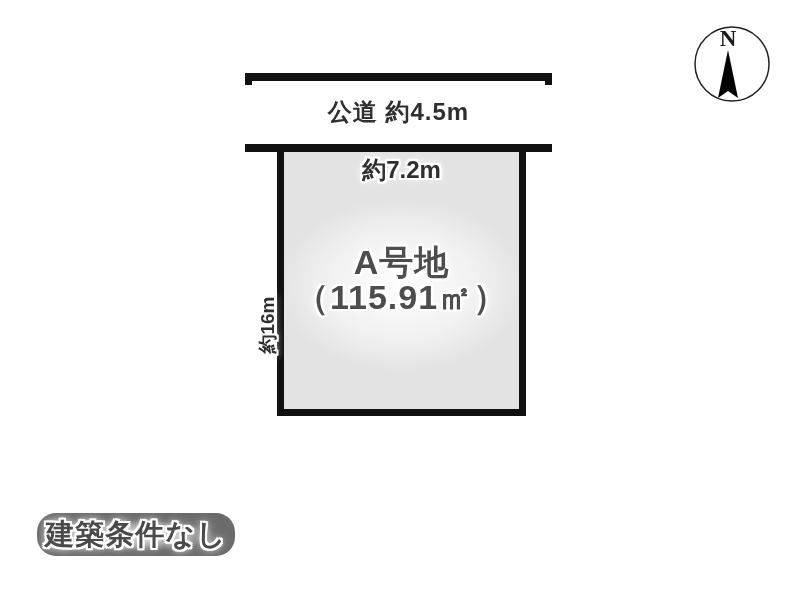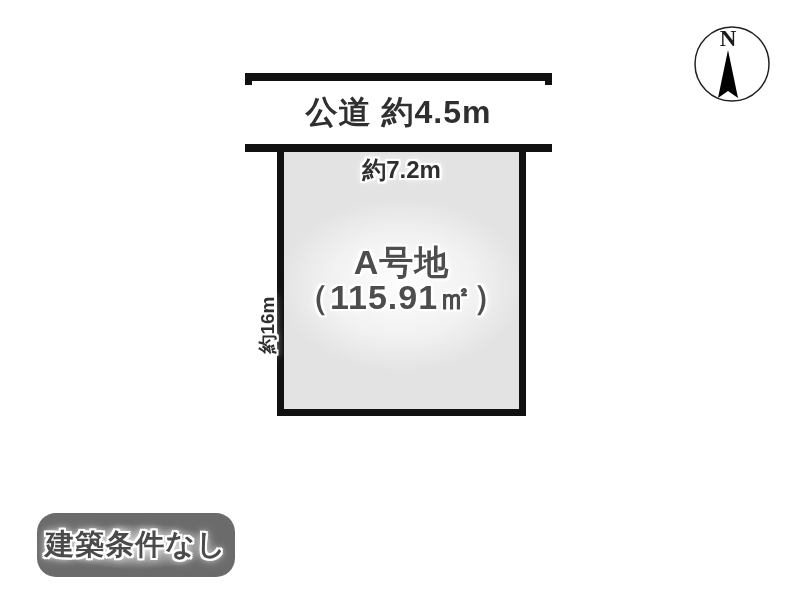--- a/index.html
+++ b/index.html
@@ -44,21 +44,21 @@
   }
   .road-line.top::before { left: 0; }
   .road-line.top::after { right: 0; }
 
   .road-label {
     position: absolute;
     left: 245px;
     top: 92px;
     width: 307px;
     text-align: center;
-    font-size: 32px;
+    font-size: 24px;
     font-weight: bold;
     line-height: 40px;
     color: var(--text-dark);
     letter-spacing: 1px;
     z-index: 2;
   }
 
   
   .plot {
     position: absolute;
@@ -135,21 +135,21 @@
     font-weight: bold;
     fill: #1a1a1a;
   }
 
   
   .badge {
     position: absolute;
     left: 37px;
     top: 513px;
     width: 198px;
-    height: 64px;
+    height: 43px;
     background:
       radial-gradient(ellipse 55% 48% at 50% 52%,
         rgba(255,255,255,0.55) 0%,
         rgba(255,255,255,0.25) 50%,
         rgba(255,255,255,0) 75%),
       var(--badge-bg);
     display: flex;
     align-items: center;
     justify-content: center;
     z-index: 2;

